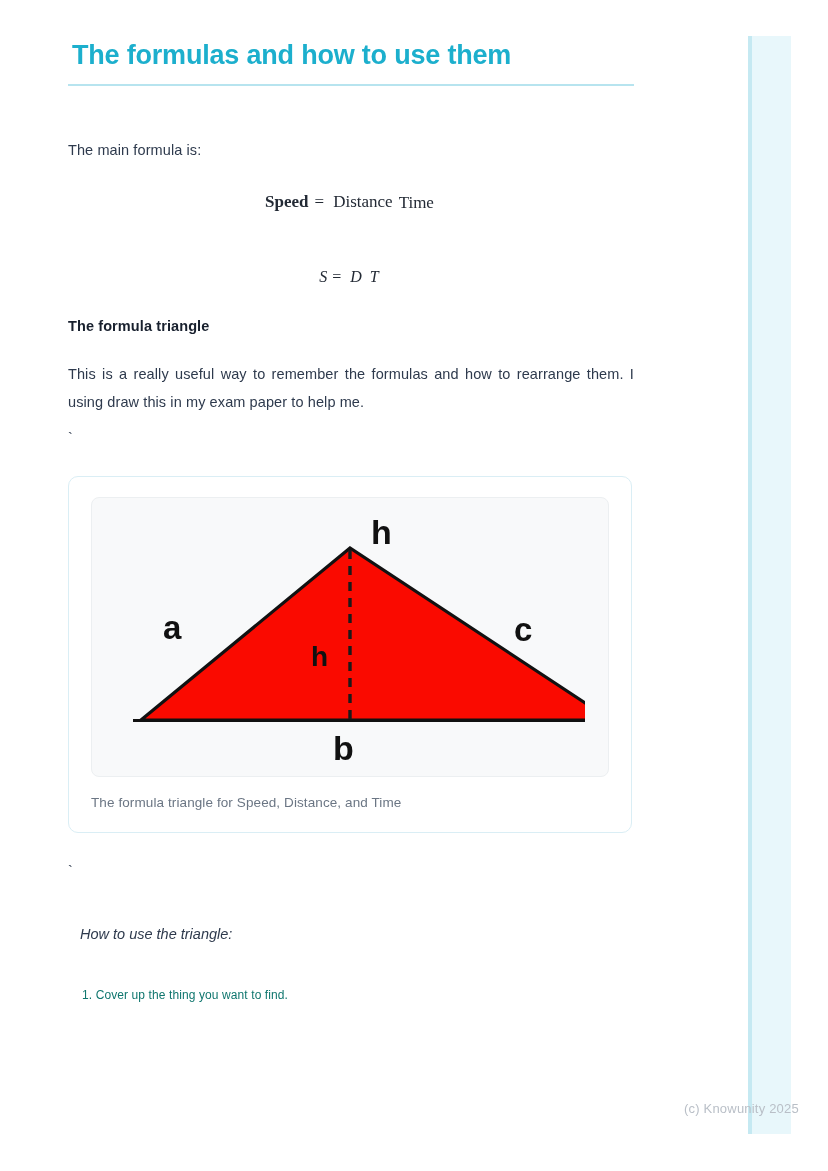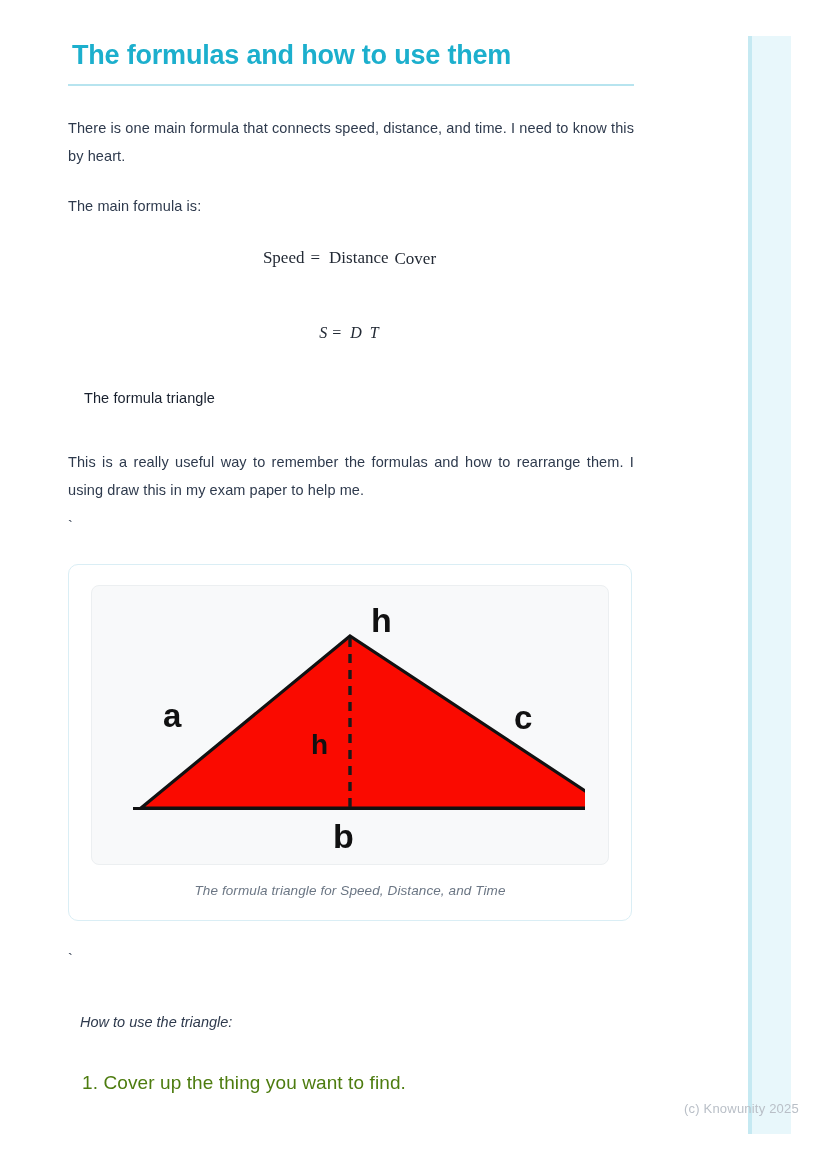--- a/index.html
+++ b/index.html
@@ -86,21 +86,21 @@
     text-align: center;
     font-family: "Liberation Serif", serif;
     color: #232a35;
   }
   .formula-main {
     display: inline-flex;
     align-items: center;
     justify-content: center;
     font-size: 17px;
   }
-  .formula-main .lhs { margin-right: 6px; }
+  .formula-main .lhs { margin-right: 6px; font-weight: bold; }
   .formula-main .eq { margin-right: 6px; }
   .frac {
     display: inline-flex;
     align-items: center;
     vertical-align: middle;
   }
   .frac .num {
     padding: 0 3px 1px 3px;
     line-height: 1.05;
   }
@@ -119,24 +119,24 @@
     justify-content: center;
     font-size: 16px;
     font-style: italic;
   }
   .formula-sym .lhs { margin-right: 5px; }
   .formula-sym .eq { margin-right: 5px; font-style: normal; }
   .formula-sym .frac .num,
   .formula-sym .frac .den { padding: 0 4px; }
 
   h3.sub-head {
-    margin: 16px;
+    margin: 0;
     font-size: 14.5px;
     line-height: 24px;
-    font-weight: normal;
+    font-weight: bold;
     color: #18202e;
     letter-spacing: 0.1px;
   }
 
   .backtick {
     font-size: 14.5px;
     line-height: 20px;
     color: #2e3a4d;
   }
 
@@ -157,44 +157,42 @@
     border-radius: 8px;
     box-sizing: border-box;
     display: flex;
     align-items: center;
     justify-content: center;
     overflow: hidden;
   }
   .figure-inner svg { display: block; }
   .figure-caption {
     margin-top: 18px;
-    text-align: center;
     font-size: 13.5px;
-    font-style: italic;
     color: #6b7684;
     letter-spacing: 0.1px;
   }
 
   p.italic-lead {
     margin: 12px;
     font-size: 14.5px;
     line-height: 26px;
     font-style: italic;
     color: #2e3a4d;
   }
 
   ol.steps {
     margin: 0;
     padding: 0;
     list-style: none;
   }
   ol.steps li {
-    font-size: 19px;
+    font-size: 12px;
     line-height: 28px;
-    color: #4d7c0f;
+    color: #0f766e;
     padding-left: 14px;
     letter-spacing: 0.1px;
   }
 
   
   .watermark {
     position: absolute;
     left: 684px;
     top: 1101px;
     font-size: 13px;
@@ -211,36 +209,35 @@
 <div class="side-strip-edge"></div>
 
 <div class="page">
   <div class="content">
 
     <h1 class="doc-title">The formulas and how to use them</h1>
     <div class="title-rule"></div>
 
     <div class="block-gap-lg"></div>
 
-    <p class="body-text">There is one main formula that connects speed, distance, and time. I need to know this by heart.</p>
 
     <div class="block-gap-md"></div>
 
     <p class="body-text">The main formula is:</p>
 
     <div class="block-gap-lg"></div>
 
     <div class="formula-row">
       <span class="formula-main">
         <span class="lhs">Speed</span>
         <span class="eq">=</span>
         <span class="frac">
           <span class="num">Distance</span>
           <span class="bar"></span>
-          <span class="den">Cover</span>
+          <span class="den">Time</span>
         </span>
       </span>
     </div>
 
     <div class="block-gap-lg"></div>
 
 
     <div class="block-gap-lg"></div>
 
     <div class="formula-row">

